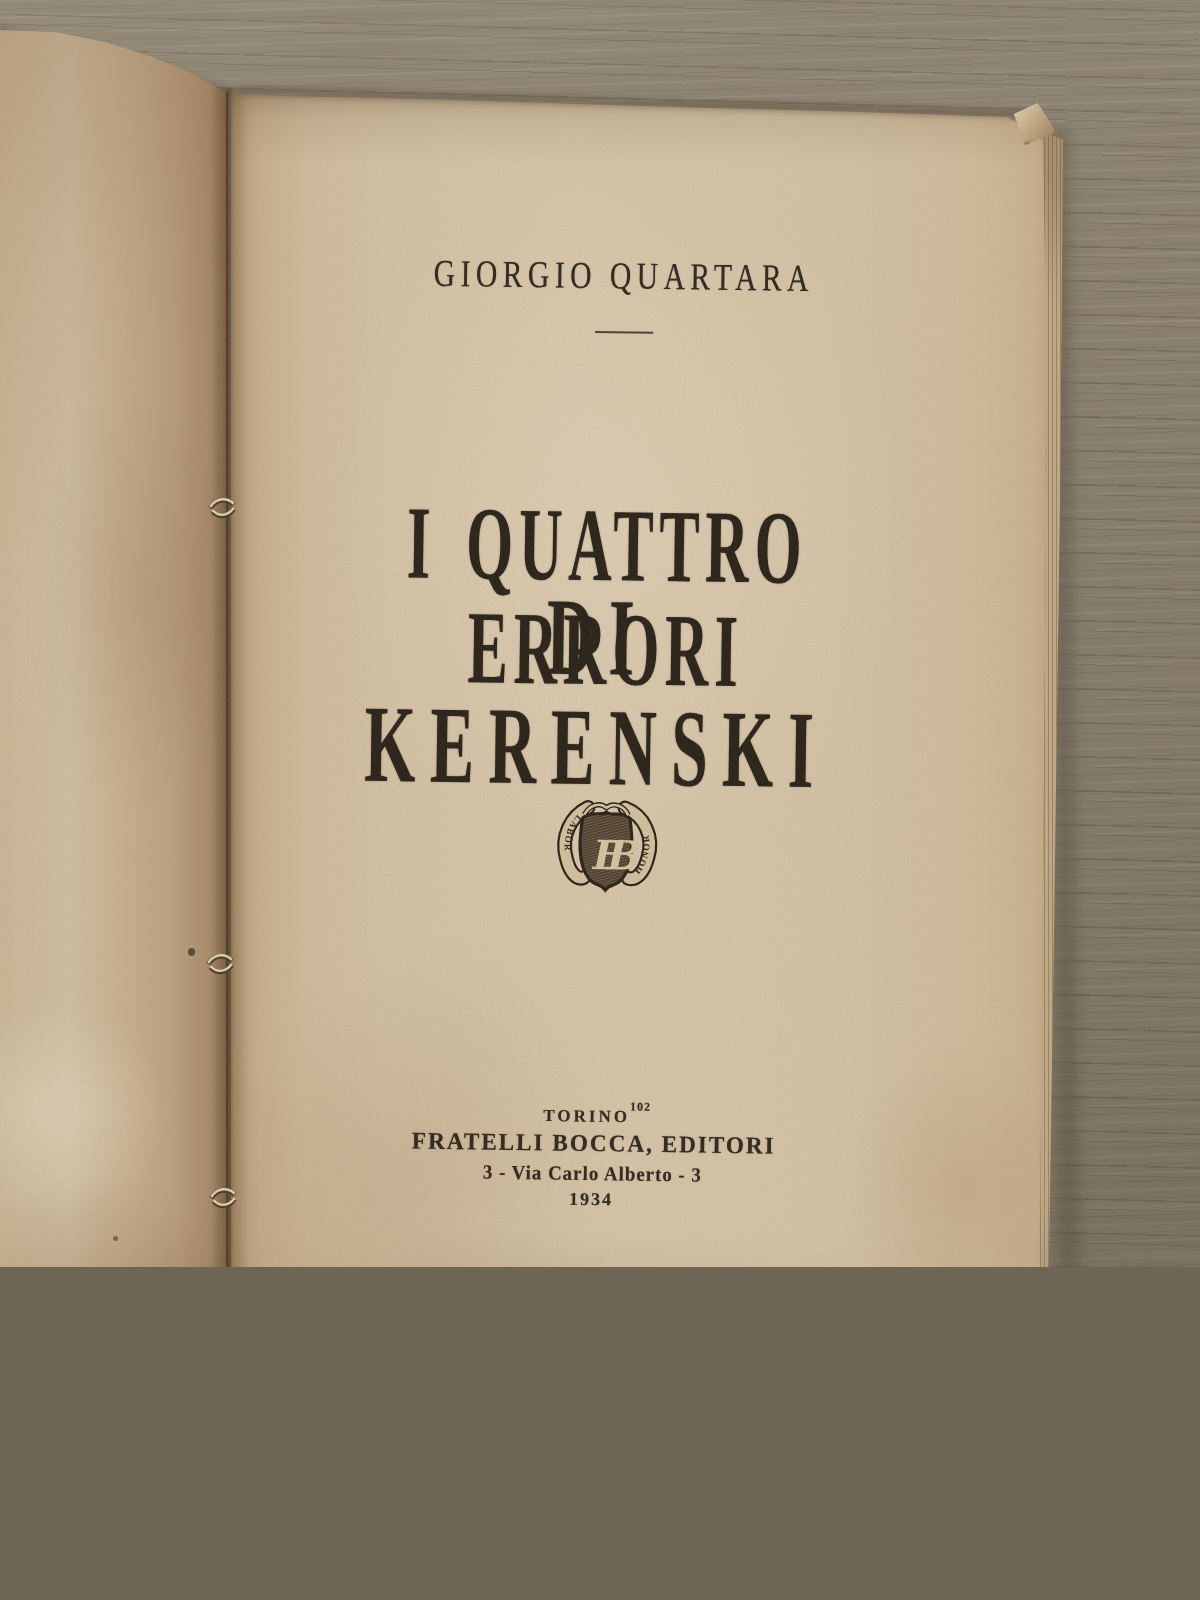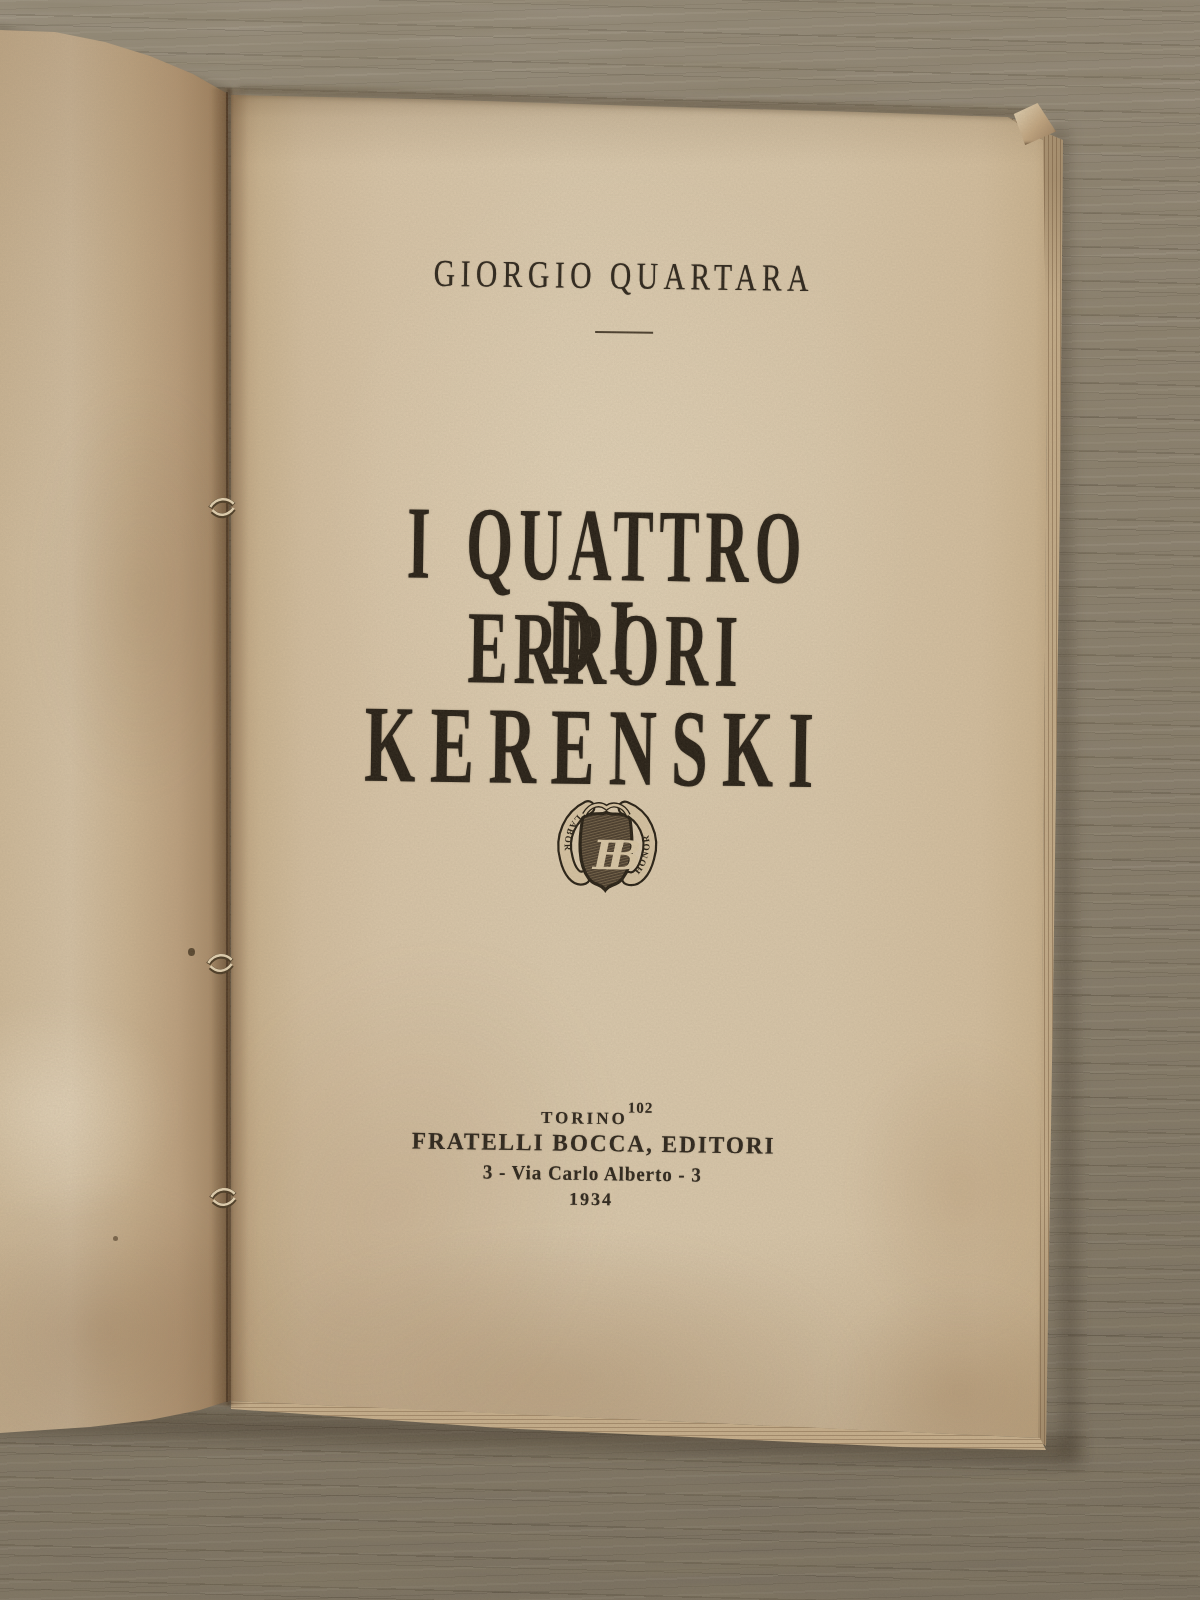--- a/index.html
+++ b/index.html
@@ -1,17 +1,17 @@
 <!DOCTYPE html>
 <html><head>
 <meta charset="utf-8">
 <style>
   html,body{margin:0;padding:0;background:#6e6554;}
   .scene{
-    position:relative;width:1200px;height:1600px;overflow:hidden;
+    position:relative;width:1200px;height:1267px;overflow:hidden;
     font-family:"Liberation Serif","DejaVu Serif",serif;
   }
   
   .wood{
     position:absolute;inset:0;background-color:#8c8272;
     background-image:
       linear-gradient(168deg, rgba(255,252,240,.12) 0%, rgba(255,252,240,.05) 14%, rgba(0,0,0,0) 32%, rgba(25,20,10,.07) 62%, rgba(20,15,8,.20) 100%),
       repeating-linear-gradient(181.5deg, rgba(70,61,45,0) 0 11px, rgba(70,61,45,.30) 11px 12.5px, rgba(70,61,45,0) 12.5px 21px, rgba(50,43,30,.22) 21px 22px, rgba(0,0,0,0) 22px 34px),
       repeating-linear-gradient(178.2deg, rgba(240,235,218,.09) 0 2px, rgba(0,0,0,0) 2px 9px, rgba(55,47,33,.14) 9px 10px, rgba(0,0,0,0) 10px 17px);
   }
@@ -79,21 +79,21 @@
   .author-rule{top:323px;}
   .author-rule span{display:inline-block;width:58px;height:2.5px;background:#483c2c;transform:translateX(14px);}
   .title1{top:496px;font-size:104px;font-weight:700;letter-spacing:10px;word-spacing:16px;
     transform:scaleX(0.58);color:#241d14;text-shadow:0 0 2px rgba(40,32,20,.5);}
   .title2{top:585px;font-size:110px;font-weight:700;letter-spacing:24px;word-spacing:30px;
     transform:translateX(-8px) scaleX(0.60);color:#241d14;text-shadow:0 0 2px rgba(40,32,20,.5);}
   .emblem-wrap{top:798px;}
   .emblem{width:114px;height:104px;display:inline-block;transform:translateX(3px);}
   .torino{top:1108px;font-size:17px;font-weight:700;letter-spacing:3px;transform:translateX(-2px);
     text-shadow:0 0 1px rgba(48,38,24,.5);}
-  .torino sup{font-size:15px;letter-spacing:1px;position:relative;top:-5px;}
+  .torino sup{font-size:12px;letter-spacing:1px;position:relative;top:-5px;}
   .publisher{top:1134px;font-size:24px;font-weight:700;letter-spacing:2px;transform:translateX(-5px) scaleX(0.97);
     text-shadow:0 0 1.2px rgba(48,38,24,.5);}
   .address{top:1166px;font-size:20px;font-weight:700;letter-spacing:1px;transform:translateX(-6px) scaleX(0.95);
     text-shadow:0 0 1px rgba(48,38,24,.5);}
   .year{top:1193px;font-size:18px;font-weight:700;letter-spacing:2px;transform:translateX(-7px);
     text-shadow:0 0 1px rgba(48,38,24,.5);}
   .noise-svg{position:absolute;inset:0;pointer-events:none;}
 </style>
 </head>
 <body>

